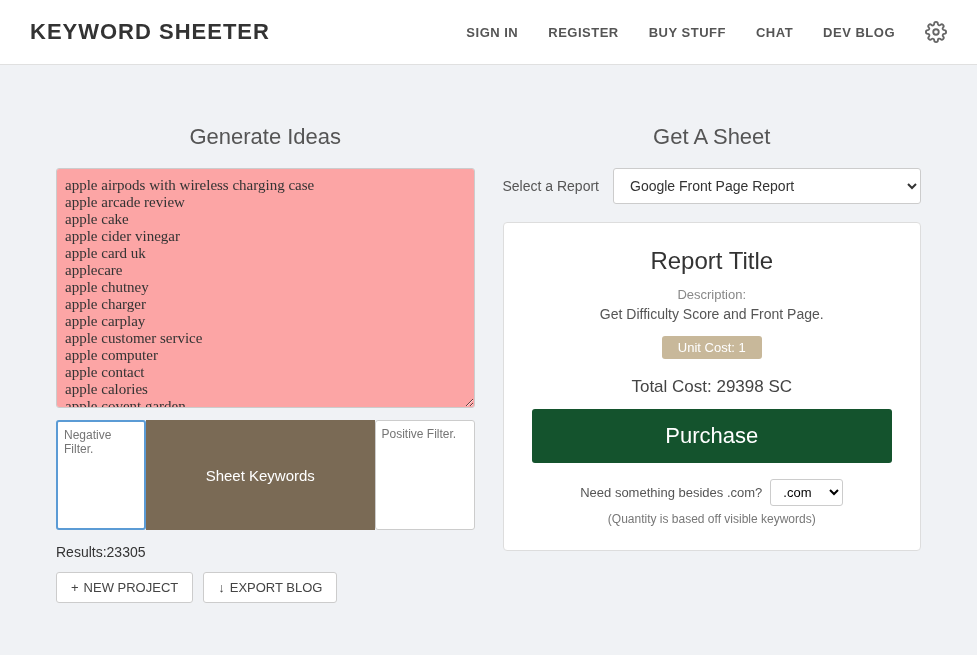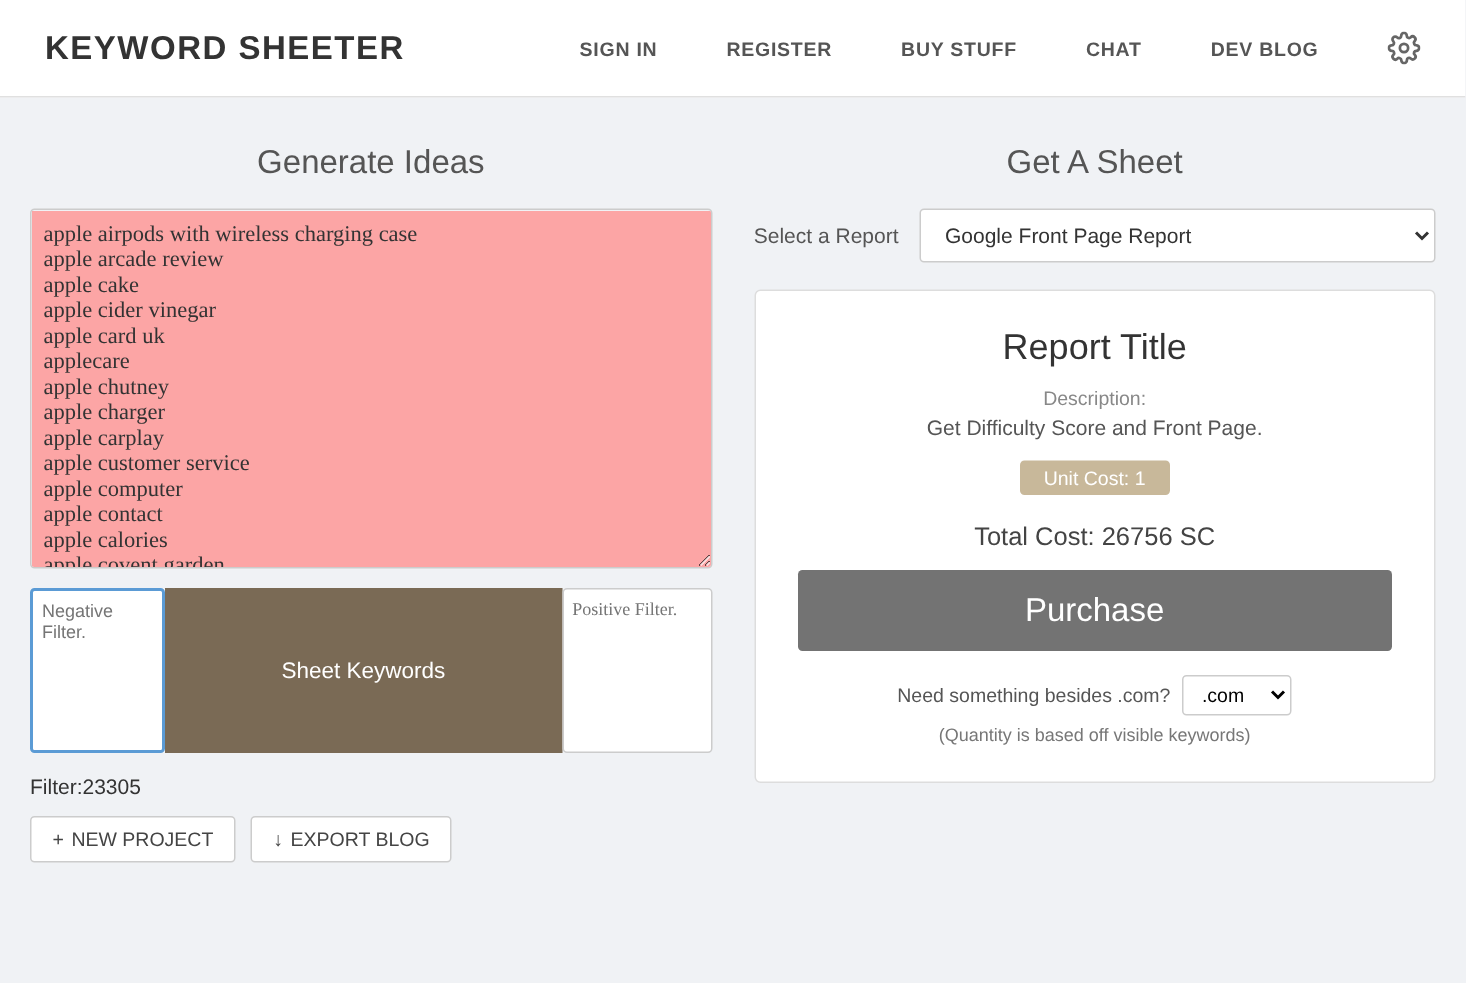--- a/index.html
+++ b/index.html
@@ -22,39 +22,40 @@
     }
     .logo {
       font-size: 22px;
       font-weight: 900;
       letter-spacing: 1px;
       color: #333;
     }
     nav {
       display: flex;
       align-items: center;
-      gap: 46px;
+      gap: 30px;
     }
     nav a {
       text-decoration: none;
       color: #555;
       font-size: 13px;
       font-weight: 600;
       letter-spacing: 0.5px;
     }
     .gear-icon {
       width: 22px;
       height: 22px;
       cursor: pointer;
     }
     
     .main-content {
       display: flex;
-      padding: 30px 20px;
+      padding: 30px 56px;
       gap: 28px;
+      margin-top: 29px;
     }
     
     .left-panel {
       flex: 1;
       max-width: 480px;
     }
     .panel-title {
       font-size: 22px;
       font-weight: 400;
       color: #555;
@@ -98,21 +99,21 @@
       font-weight: 500;
       cursor: pointer;
       margin: 0 0;
     }
     .positive-filter {
       width: 100px;
       border: 1px solid #ccc;
       border-radius: 3px;
       padding: 6px;
       font-size: 12px;
-      font-family: Liberation Serif, serif;
+      font-family: Liberation Sans, sans-serif;
       resize: none;
       color: #333;
     }
     .results-bar {
       margin-top: 14px;
       font-size: 14px;
       color: #333;
     }
     .bottom-buttons {
       display: flex;
@@ -197,21 +198,21 @@
       font-size: 13px;
       margin-bottom: 18px;
     }
     .total-cost {
       font-size: 17px;
       color: #444;
       margin-bottom: 12px;
     }
     .purchase-btn {
       width: 100%;
-      background: #737373;
+      background: #14532d;
       color: #fff;
       border: none;
       padding: 14px;
       font-size: 22px;
       font-weight: 500;
       cursor: pointer;
       border-radius: 3px;
       margin-bottom: 16px;
     }
     .domain-row {
@@ -275,21 +276,21 @@
 apple chat
 apple cake recipes
 apple charlotte
 apple crumble cake
 apple crumble pie</textarea>
     <div class="filters-row">
       <textarea class="negative-filter" placeholder="Negative Filter." style=""></textarea>
       <button class="sheet-keywords-btn">Sheet Keywords</button>
       <textarea class="positive-filter" placeholder="Positive Filter." style=""></textarea>
     </div>
-    <div class="results-bar">Filter:23305</div>
+    <div class="results-bar">Results:23305</div>
     <div class="bottom-buttons">
       <button class="btn-new-project">
         <span>+</span>
         <span>NEW PROJECT</span>
       </button>
       <button class="btn-export">
         <span>↓</span>
         <span>EXPORT BLOG</span>
       </button>
     </div>
@@ -303,21 +304,21 @@
         <option>Google Front Page Report</option>
         <option>Keyword Difficulty Report</option>
         <option>Search Volume Report</option>
       </select>
     </div>
     <div class="report-card">
       <div class="report-card-title">Report Title</div>
       <div class="description-label">Description:</div>
       <div class="description-text">Get Difficulty Score and Front Page.</div>
       <div class="unit-cost-badge">Unit Cost: 1</div>
-      <div class="total-cost">Total Cost: 26756 SC</div>
+      <div class="total-cost">Total Cost: 29398 SC</div>
       <button class="purchase-btn">Purchase</button>
       <div class="domain-row">
         <span>Need something besides .com?</span>
         <select class="domain-select">
           <option>.com</option>
           <option>.net</option>
           <option>.org</option>
           <option>.co.uk</option>
         </select>
       </div>

